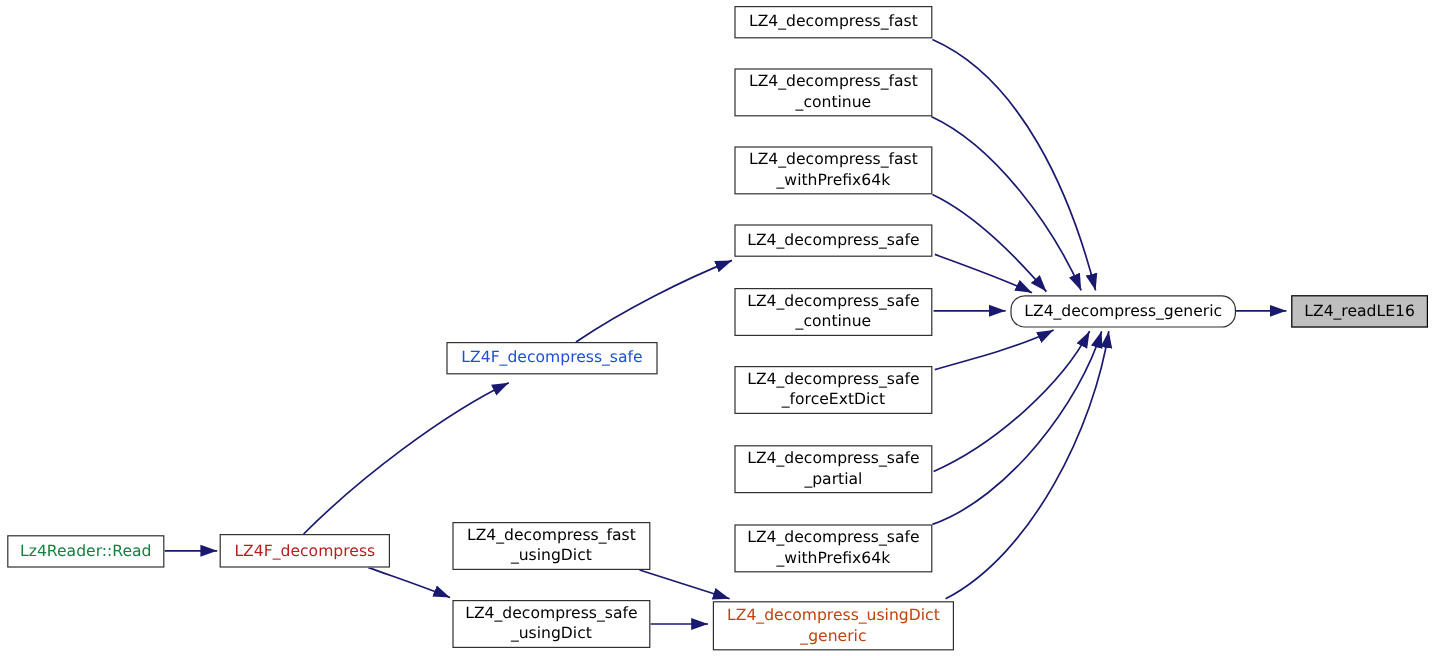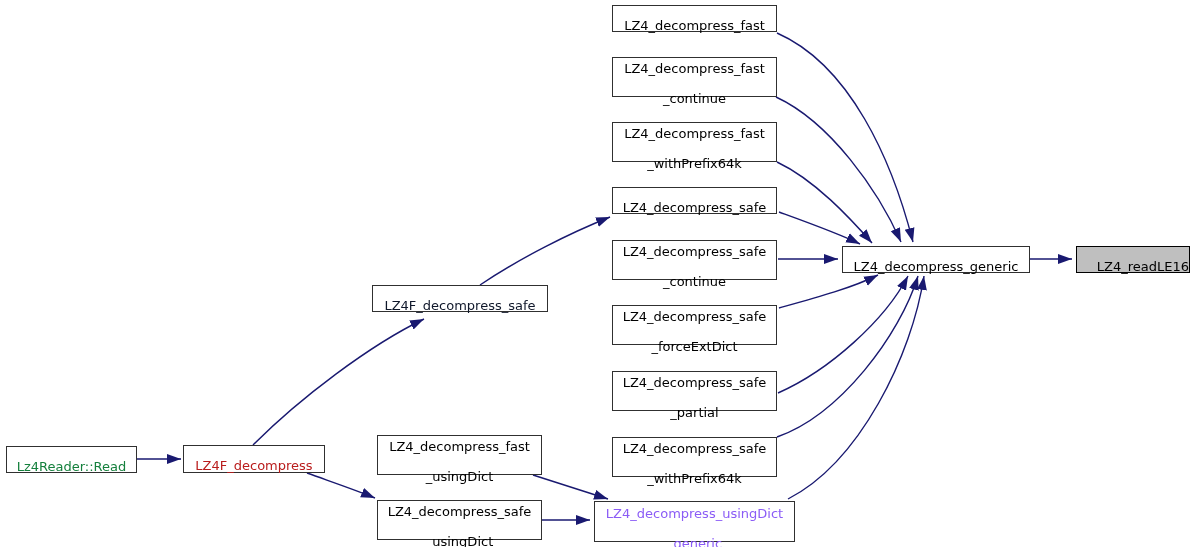--- a/index.html
+++ b/index.html
@@ -38,25 +38,23 @@
     justify-content: center;
     text-align: center;
     font-size: 13px;
     line-height: 17px;
     white-space: nowrap;
     cursor: pointer;
   }
   .node.highlight {
     background: #bfbfbf;
     border-color: #000000;
-    align-items: flex-end;
   }
   .node .line {
     display: block;
-    margin-top: 13px;
   }
 </style>
 </head>
 <body>
 
 <div class="canvas" style="background: rgb(255, 255, 255);">
   <svg class="edge-layer" width="1196" height="547" viewBox="0 0 1196 547" xmlns="http://www.w3.org/2000/svg">
     <defs>
       <marker id="arrowhead" markerUnits="userSpaceOnUse" markerWidth="15" markerHeight="11" refX="14" refY="5.5" orient="auto">
         <path d="M 0,0.5 L 14,5.5 L 0,10.5 z" fill="#191970"></path>
@@ -82,21 +80,21 @@
       </g>
   </svg>
 
   <div>
       <div class="node" title="Lz4Reader::Read" style="left: 6px; top: 446px; width: 131px; height: 27px; background: rgb(255, 255, 255); border-color: rgb(48, 48, 48); color: #15803d;">
         <span class="line">Lz4Reader::Read</span>
       </div>
       <div class="node" title="LZ4F_decompress" style="left: 183px; top: 445px; width: 142px; height: 28px; background: rgb(255, 255, 255); border-color: rgb(48, 48, 48); color: #b91c1c;">
         <span class="line">LZ4F_decompress</span>
       </div>
-      <div class="node" title="LZ4F_decompress_safe" style="left: 372px; top: 285px; width: 176px; height: 27px; background: rgb(255, 255, 255); border-color: rgb(48, 48, 48); color: #0f172a;">
+      <div class="node" title="LZ4F_decompress_safe" style="left: 372px; top: 285px; width: 176px; height: 27px; background: rgb(255, 255, 255); border-color: rgb(48, 48, 48); color: #1d4ed8;">
         <span class="line">LZ4F_decompress_safe</span>
       </div>
       <div class="node" title="LZ4_decompress_fast_usingDict" style="left: 377px; top: 435px; width: 165px; height: 40px; background: rgb(255, 255, 255); border-color: rgb(48, 48, 48); color: rgb(0, 0, 0);">
         <span class="line">LZ4_decompress_fast</span>
         <span class="line">_usingDict</span>
       </div>
       <div class="node" title="LZ4_decompress_safe_usingDict" style="left: 377px; top: 500px; width: 165px; height: 40px; background: rgb(255, 255, 255); border-color: rgb(48, 48, 48); color: rgb(0, 0, 0);">
         <span class="line">LZ4_decompress_safe</span>
         <span class="line">_usingDict</span>
       </div>
@@ -123,24 +121,24 @@
         <span class="line">_forceExtDict</span>
       </div>
       <div class="node" title="LZ4_decompress_safe_partial" style="left: 612px; top: 371px; width: 165px; height: 40px; background: rgb(255, 255, 255); border-color: rgb(48, 48, 48); color: rgb(0, 0, 0);">
         <span class="line">LZ4_decompress_safe</span>
         <span class="line">_partial</span>
       </div>
       <div class="node" title="LZ4_decompress_safe_withPrefix64k" style="left: 612px; top: 437px; width: 165px; height: 40px; background: rgb(255, 255, 255); border-color: rgb(48, 48, 48); color: rgb(0, 0, 0);">
         <span class="line">LZ4_decompress_safe</span>
         <span class="line">_withPrefix64k</span>
       </div>
-      <div class="node" title="LZ4_decompress_usingDict_generic" style="left: 594px; top: 501px; width: 201px; height: 41px; background: rgb(255, 255, 255); border-color: rgb(48, 48, 48); color: #8b5cf6;">
+      <div class="node" title="LZ4_decompress_usingDict_generic" style="left: 594px; top: 501px; width: 201px; height: 41px; background: rgb(255, 255, 255); border-color: rgb(48, 48, 48); color: #c2410c;">
         <span class="line">LZ4_decompress_usingDict</span>
         <span class="line">_generic</span>
       </div>
-      <div class="node" title="LZ4_decompress_generic" style="left: 842px; top: 246px; width: 188px; height: 27px; background: rgb(255, 255, 255); border-color: rgb(48, 48, 48); color: rgb(0, 0, 0);">
+      <div class="node" title="LZ4_decompress_generic" style="left: 842px; top: 246px; width: 188px; height: 27px; background: rgb(255, 255, 255); border-color: rgb(48, 48, 48); color: rgb(0, 0, 0); border-radius: 12px;">
         <span class="line">LZ4_decompress_generic</span>
       </div>
       <div class="node highlight" title="LZ4_readLE16" style="left: 1076px; top: 246px; width: 114px; height: 27px; background: rgb(191, 191, 191); border-color: rgb(0, 0, 0); color: rgb(0, 0, 0);">
         <span class="line">LZ4_readLE16</span>
       </div>
     </div>
 </div>
 
 </body></html>

